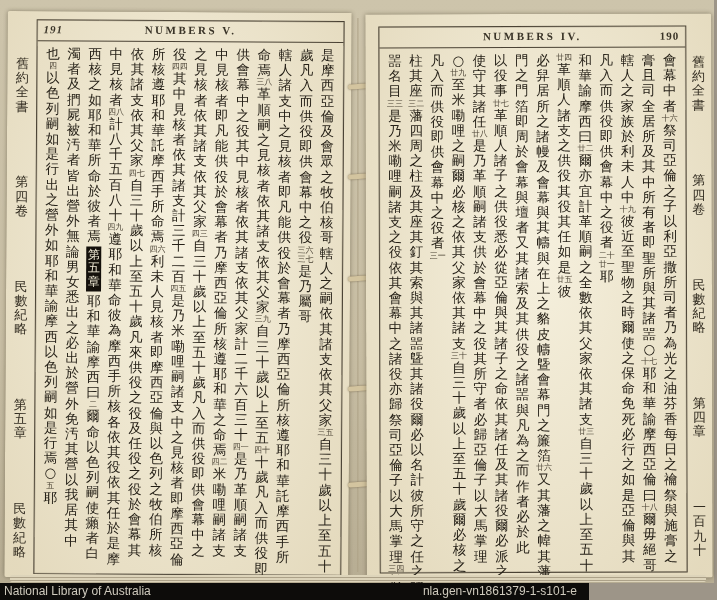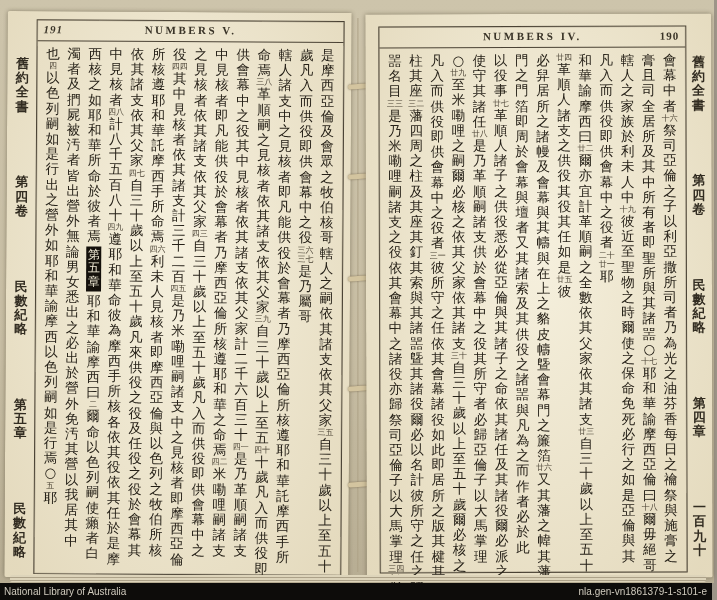--- a/index.html
+++ b/index.html
@@ -63,39 +63,39 @@
     font-size:12px;line-height:13.8px;
   }
   .mstrip{
     position:absolute;width:24px;height:502px;
     display:flex;flex-direction:column;justify-content:space-between;align-items:center;
   }
   .page-left .mstrip{left:3px;top:46px;}
   .page-right .mstrip{left:321px;top:42px;}
   .mgroup{
     width:15px;font-size:13px;line-height:14.2px;color:#322c21;
-    word-break:break-all;text-align:center;font-weight:bold;
+    word-break:break-all;text-align:center;
   }
   .binding{position:absolute;left:350px;top:14px;width:16px;height:562px;}
   .crease{
     position:absolute;left:7px;top:4px;width:2px;height:554px;
     background:linear-gradient(90deg,rgba(90,75,50,.45),rgba(230,220,190,.6),rgba(90,75,50,.35));
   }
   .stitch{
     position:absolute;left:-2px;width:20px;height:5px;border-radius:3px;
     background:#d3c49f;box-shadow:0 0 2px rgba(70,55,30,.6);
     transform:rotate(-4deg);
   }
   .footer-bar{
-    position:absolute;left:0;bottom:0;width:712px;height:17px;
+    position:absolute;left:0;bottom:0;width:589px;height:17px;
     background:#0d0c0a;color:#cfcabd;
-    font-family:"Liberation Sans", sans-serif;font-size:10px;line-height:17px;
+    font-family:"Liberation Sans", sans-serif;font-size:12px;line-height:17px;
   }
   .lib-label{position:absolute;left:4px;top:0;}
-  .image-id{position:absolute;right:5px;top:0;}
+  .image-id{position:absolute;right:12px;top:0;}
 </style>
 </head>
 <body>
 
 <div class="book">
 
   <div class="page page-left">
     <div class="mstrip" id="left-margin">
         <div class="mgroup">舊約全書</div>
         <div class="mgroup">第四卷</div>
@@ -147,21 +147,21 @@
           <div class="col"><span class="seg-text">膏且司全居所及其中所有者即聖所與其諸噐○</span><span class="seg-verse">十七</span><span class="seg-text">耶和華諭摩西亞倫曰</span><span class="seg-verse">十八</span><span class="seg-text">爾毋絕哥</span></div>
           <div class="col"><span class="seg-text">轄人之家族於利未人中</span><span class="seg-verse">十九</span><span class="seg-text">彼近至聖物之時爾使之保命免死必行之如是亞倫與其</span></div>
           <div class="col"><span class="seg-text">凡入而供役即供會幕中之役者</span><span class="seg-verse">二十</span><span class="seg-verse">廿一</span><span class="seg-text">耶</span></div>
           <div class="col"><span class="seg-text">和華諭摩西曰</span><span class="seg-verse">廿二</span><span class="seg-text">爾亦宜計革順嗣之全數依其父家依其諸支</span><span class="seg-verse">廿三</span><span class="seg-text">自三十歲以上至五十</span></div>
           <div class="col"><span class="seg-verse">廿四</span><span class="seg-text">革順人諸支之供役其役其任如是</span><span class="seg-verse">廿五</span><span class="seg-text">彼</span></div>
           <div class="col"><span class="seg-text">必舁居所之諸幔及會幕與其幬與在上之貉皮幬曁會幕門之簾箔</span><span class="seg-verse">廿六</span><span class="seg-text">又其藩之幃其藩</span></div>
           <div class="col"><span class="seg-text">門之門箔即周於會幕與壇者又其諸索及其供役之諸噐與凡為之而作者必於此</span></div>
           <div class="col"><span class="seg-text">以役事</span><span class="seg-verse">廿七</span><span class="seg-text">革順人諸子之供役悉必從亞倫與其諸子之命依其諸任及其諸役爾必派之</span></div>
           <div class="col"><span class="seg-text">使守其諸任</span><span class="seg-verse">廿八</span><span class="seg-text">是乃革順嗣諸支供於會幕中之役其所守者必歸亞倫子以大馬掌理</span></div>
           <div class="col"><span class="seg-text">○</span><span class="seg-verse">廿九</span><span class="seg-text">至米嘞哩之嗣爾必核之依其父家依其諸支</span><span class="seg-verse">三十</span><span class="seg-text">自三十歲以上至五十歲爾必核之</span></div>
-          <div class="col"><span class="seg-text">凡入而供役即供會幕中之役者</span><span class="seg-verse">三一</span><span class="seg-text">彼所守之任依其會幕諸役如此即居所之版其楗其</span></div>
+          <div class="col"><span class="seg-text">凡入而供役即供會幕中之役者</span><span class="seg-verse">三一</span></div>
           <div class="col"><span class="seg-text">柱其座</span><span class="seg-verse">三二</span><span class="seg-text">藩四周之柱及其座其釘其索與其諸噐曁其諸役爾必以名計彼所守之任之諸</span></div>
           <div class="col"><span class="seg-text">噐名目</span><span class="seg-verse">三三</span><span class="seg-text">是乃米嘞哩嗣諸支之役依其會幕中之諸役亦歸祭司亞倫子以大馬掌理</span><span class="seg-verse">三四</span><span class="seg-text">於</span></div>
         </div>
     </div>
     <div class="mstrip" id="right-margin">
         <div class="mgroup">舊約全書</div>
         <div class="mgroup">第四卷</div>
         <div class="mgroup">民數紀略</div>
         <div class="mgroup">第四章</div>
         <div class="mgroup">一百九十</div>

